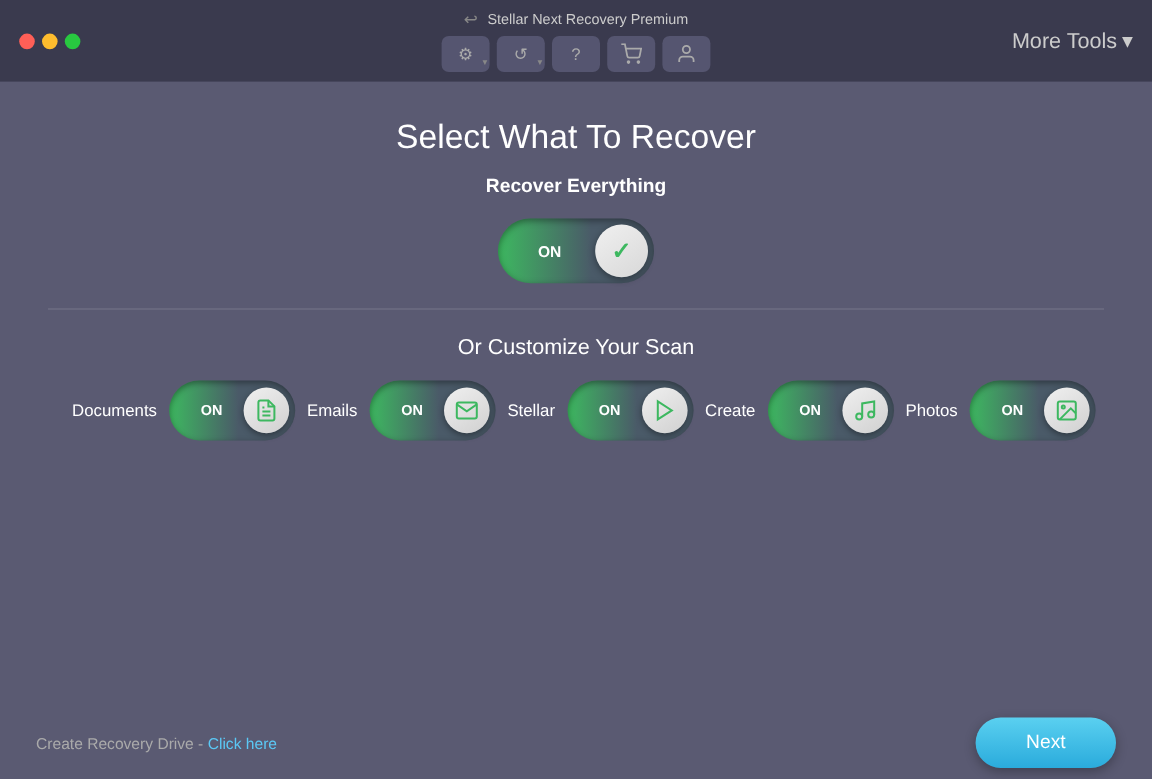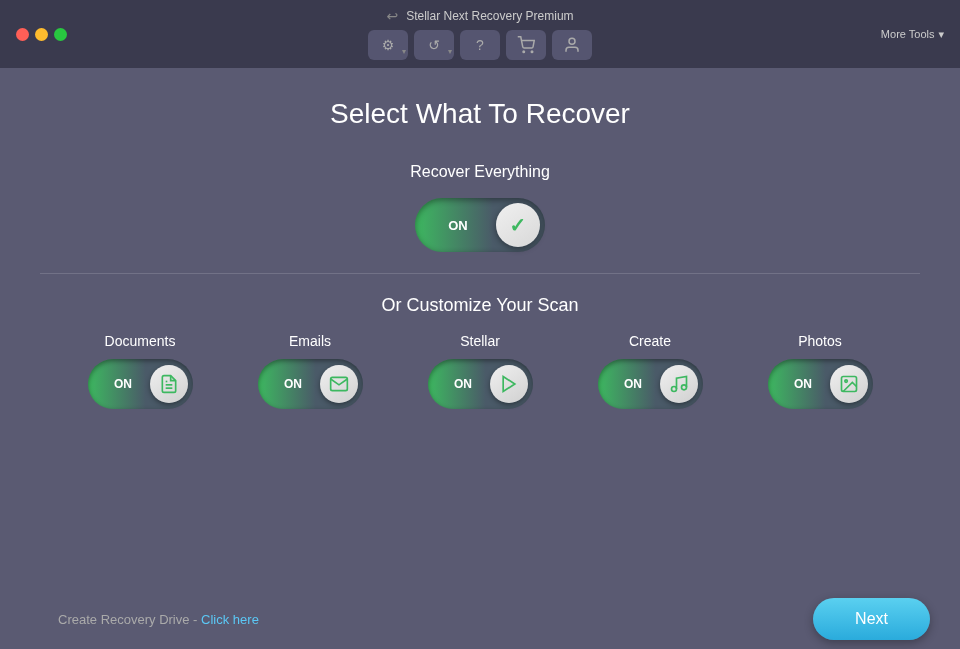--- a/index.html
+++ b/index.html
@@ -90,21 +90,21 @@
       content: '▾';
       font-size: 8px;
       position: absolute;
       right: 2px;
       bottom: 4px;
       color: #888;
     }
 
     .more-tools {
       color: #ccc;
-      font-size: 11px;
+      font-size: 18px;
       cursor: pointer;
       display: flex;
       align-items: center;
       gap: 4px;
       background: none;
       border: none;
     }
 
     
     .main-content {
@@ -118,23 +118,22 @@
     .page-title {
       color: #ffffff;
       font-size: 28px;
       font-weight: 400;
       text-align: center;
     }
 
     .section-label {
       color: #ffffff;
       font-size: 16px;
-      font-weight: 400;
+      font-weight: 700;
       text-align: center;
-      margin-top: 16px;
     }
 
     
     .big-toggle-container {
       display: flex;
       justify-content: center;
       align-items: center;
     }
 
     .toggle-track {
@@ -206,21 +205,21 @@
     .file-types-row {
       display: flex;
       justify-content: space-between;
       width: 100%;
       padding: 0 20px;
       gap: 10px;
     }
 
     .file-type-item {
       display: flex;
-      flex-direction: column;
+      flex-direction: row;
       align-items: center;
       gap: 10px;
       flex: 1;
     }
 
     .file-type-name {
       color: #ffffff;
       font-size: 14px;
       font-weight: 500;
     }
@@ -271,21 +270,20 @@
     .bottom-bar {
       position: absolute;
       bottom: 0;
       left: 0;
       right: 0;
       height: 60px;
       display: flex;
       align-items: center;
       justify-content: space-between;
       padding: 0 30px;
-      margin-left: 28px;
     }
 
     .recovery-drive-link {
       font-size: 13px;
       color: #aaa;
     }
 
     .recovery-drive-link a {
       color: #5bc8f5;
       text-decoration: none;

